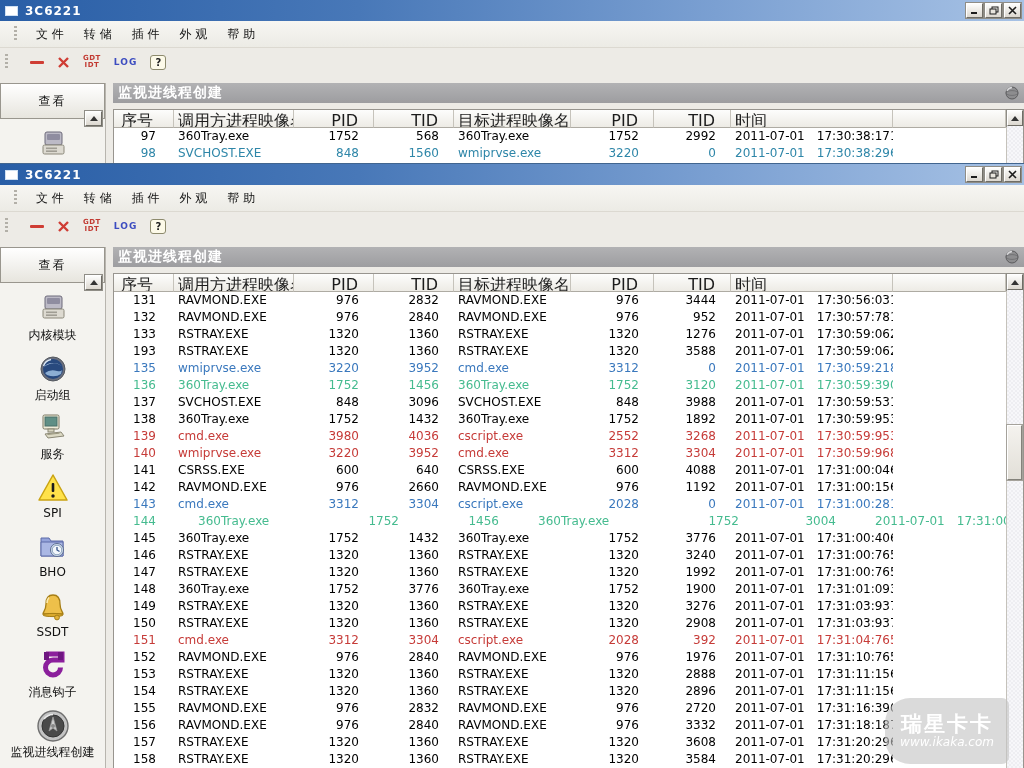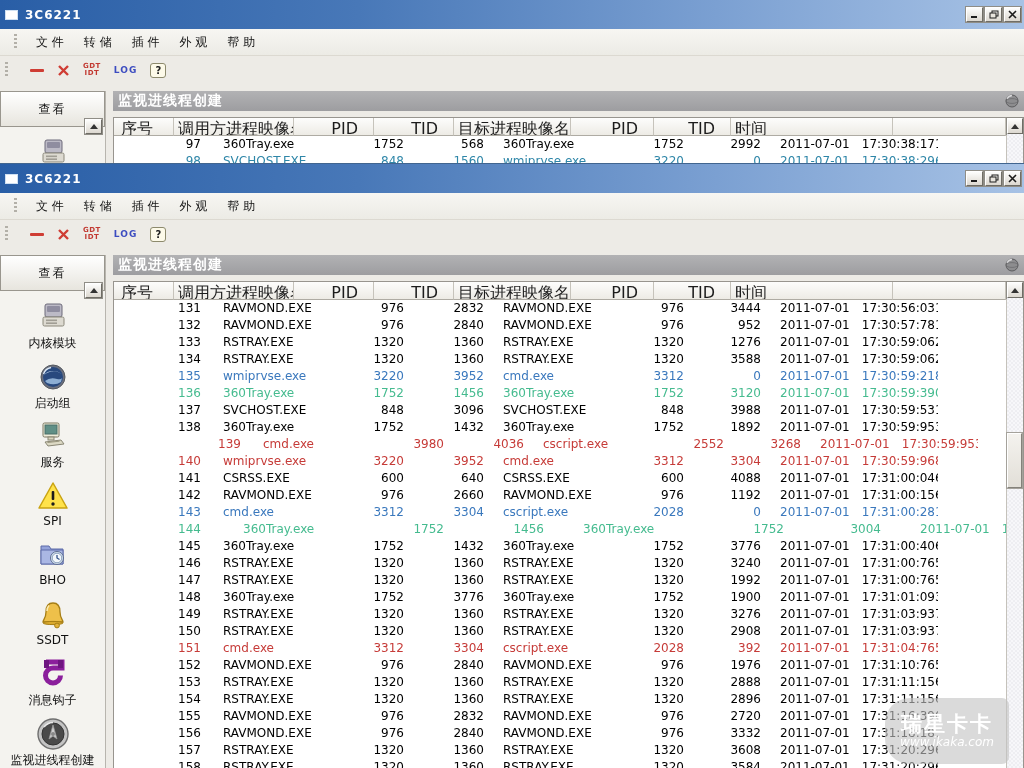--- a/index.html
+++ b/index.html
@@ -8,21 +8,21 @@
     width:1024px; height:768px; position:relative; overflow:hidden;
     background:#d8d5ce;
     font-family:"DejaVu Sans","Liberation Sans",sans-serif;
     -webkit-font-smoothing:none;
   }
   .window { position:absolute; left:0; width:1024px; background:#edebe6; overflow:hidden; }
   #win-top   { top:0;   height:163px; z-index:1; }
   #win-bottom{ top:163px; height:605px; z-index:2; border-top:1px solid #41658f; }
 
   
-  .titlebar { height:29px; display:flex; align-items:center; padding:0 3px 0 5px;
+  .titlebar { height:21px; display:flex; align-items:center; padding:0 3px 0 5px;
     background:linear-gradient(90deg,#295ea6 0%,#4878b8 35%,#7ba0d2 70%,#a7c2e5 100%); }
   .app-icon { width:13px; height:10px; background:#ffffff; border:1px solid #cfe0f2; margin-right:7px; }
   .title-text { color:#ffffff; font-weight:bold; font-size:12px; letter-spacing:1px; }
   .win-buttons { margin-left:auto; display:flex; gap:2px; }
   .win-btn { width:17px; height:15px; display:flex; align-items:center; justify-content:center;
     background:linear-gradient(#fdfdfc,#dcd8d0); border:1px solid #ffffff;
     border-right-color:#6f6d66; border-bottom-color:#6f6d66; outline:1px solid #8f8d86; }
 
   
   .menubar { height:27px; display:flex; align-items:center; padding-left:14px;
@@ -64,21 +64,21 @@
     display:flex; align-items:center; padding:0 5px; }
   .ph-globe { margin-left:auto; display:flex; }
 
   
   .table { margin-top:6px; flex:1; display:flex; background:#ffffff; border:1px solid #98958f; border-bottom:none; min-height:0; }
   .tcols { flex:1; display:flex; flex-direction:column; min-width:0; overflow:hidden; }
   .thead { display:flex; height:18px; flex:0 0 18px; }
   .th { background:linear-gradient(#fdfdfc,#edebe5); border-right:1px solid #c6c3bb;
     border-bottom:1px solid #aeaba3; font-size:16px; color:#1c1c1c; padding:1px 4px;
     white-space:nowrap; overflow:hidden; }
-  .tbody { flex:1; overflow:hidden;padding-left:45px; }
+  .tbody { flex:1; overflow:hidden; }
   .tr { display:flex; height:17px; line-height:17px; }
   .td { font-size:12px; white-space:nowrap; overflow:hidden; padding:0 4px; }
   .c0 { width:60px; flex:0 0 60px; }
   .c1 { width:120px; flex:0 0 120px; }
   .c2 { width:80px; flex:0 0 80px; }
   .c3 { width:80px; flex:0 0 80px; }
   .c4 { width:117px; flex:0 0 117px; }
   .c5 { width:83px; flex:0 0 83px; }
   .c6 { width:77px; flex:0 0 77px; }
   .c7 { width:162px; flex:0 0 162px; }
@@ -443,21 +443,21 @@
                 <div class="td c1 txt">RSTRAY.EXE</div>
                 <div class="td c2 num">1320</div>
                 <div class="td c3 num">1360</div>
                 <div class="td c4 txt">RSTRAY.EXE</div>
                 <div class="td c5 num">1320</div>
                 <div class="td c6 num">1276</div>
                 <div class="td c7"><span>2011-07-01</span><span class="tsep">17:30:59:062</span></div>
                 <div class="td c8"></div>
               </div>
               <div class="tr" style="color: rgb(0, 0, 0);">
-                <div class="td c0">134</div>
+                <div class="td c0">193</div>
                 <div class="td c1 txt">RSTRAY.EXE</div>
                 <div class="td c2 num">1320</div>
                 <div class="td c3 num">1360</div>
                 <div class="td c4 txt">RSTRAY.EXE</div>
                 <div class="td c5 num">1320</div>
                 <div class="td c6 num">3588</div>
                 <div class="td c7"><span>2011-07-01</span><span class="tsep">17:30:59:062</span></div>
                 <div class="td c8"></div>
               </div>
               <div class="tr" style="color: rgb(58, 120, 189);">
@@ -497,21 +497,21 @@
                 <div class="td c0">138</div>
                 <div class="td c1 txt">360Tray.exe</div>
                 <div class="td c2 num">1752</div>
                 <div class="td c3 num">1432</div>
                 <div class="td c4 txt">360Tray.exe</div>
                 <div class="td c5 num">1752</div>
                 <div class="td c6 num">1892</div>
                 <div class="td c7"><span>2011-07-01</span><span class="tsep">17:30:59:953</span></div>
                 <div class="td c8"></div>
               </div>
-              <div class="tr" style="color: rgb(198, 59, 56); margin-left: 40px;">
+              <div class="tr" style="color: rgb(198, 59, 56);">
                 <div class="td c0">139</div>
                 <div class="td c1 txt">cmd.exe</div>
                 <div class="td c2 num">3980</div>
                 <div class="td c3 num">4036</div>
                 <div class="td c4 txt">cscript.exe</div>
                 <div class="td c5 num">2552</div>
                 <div class="td c6 num">3268</div>
                 <div class="td c7"><span>2011-07-01</span><span class="tsep">17:30:59:953</span></div>
                 <div class="td c8"></div>
               </div>

